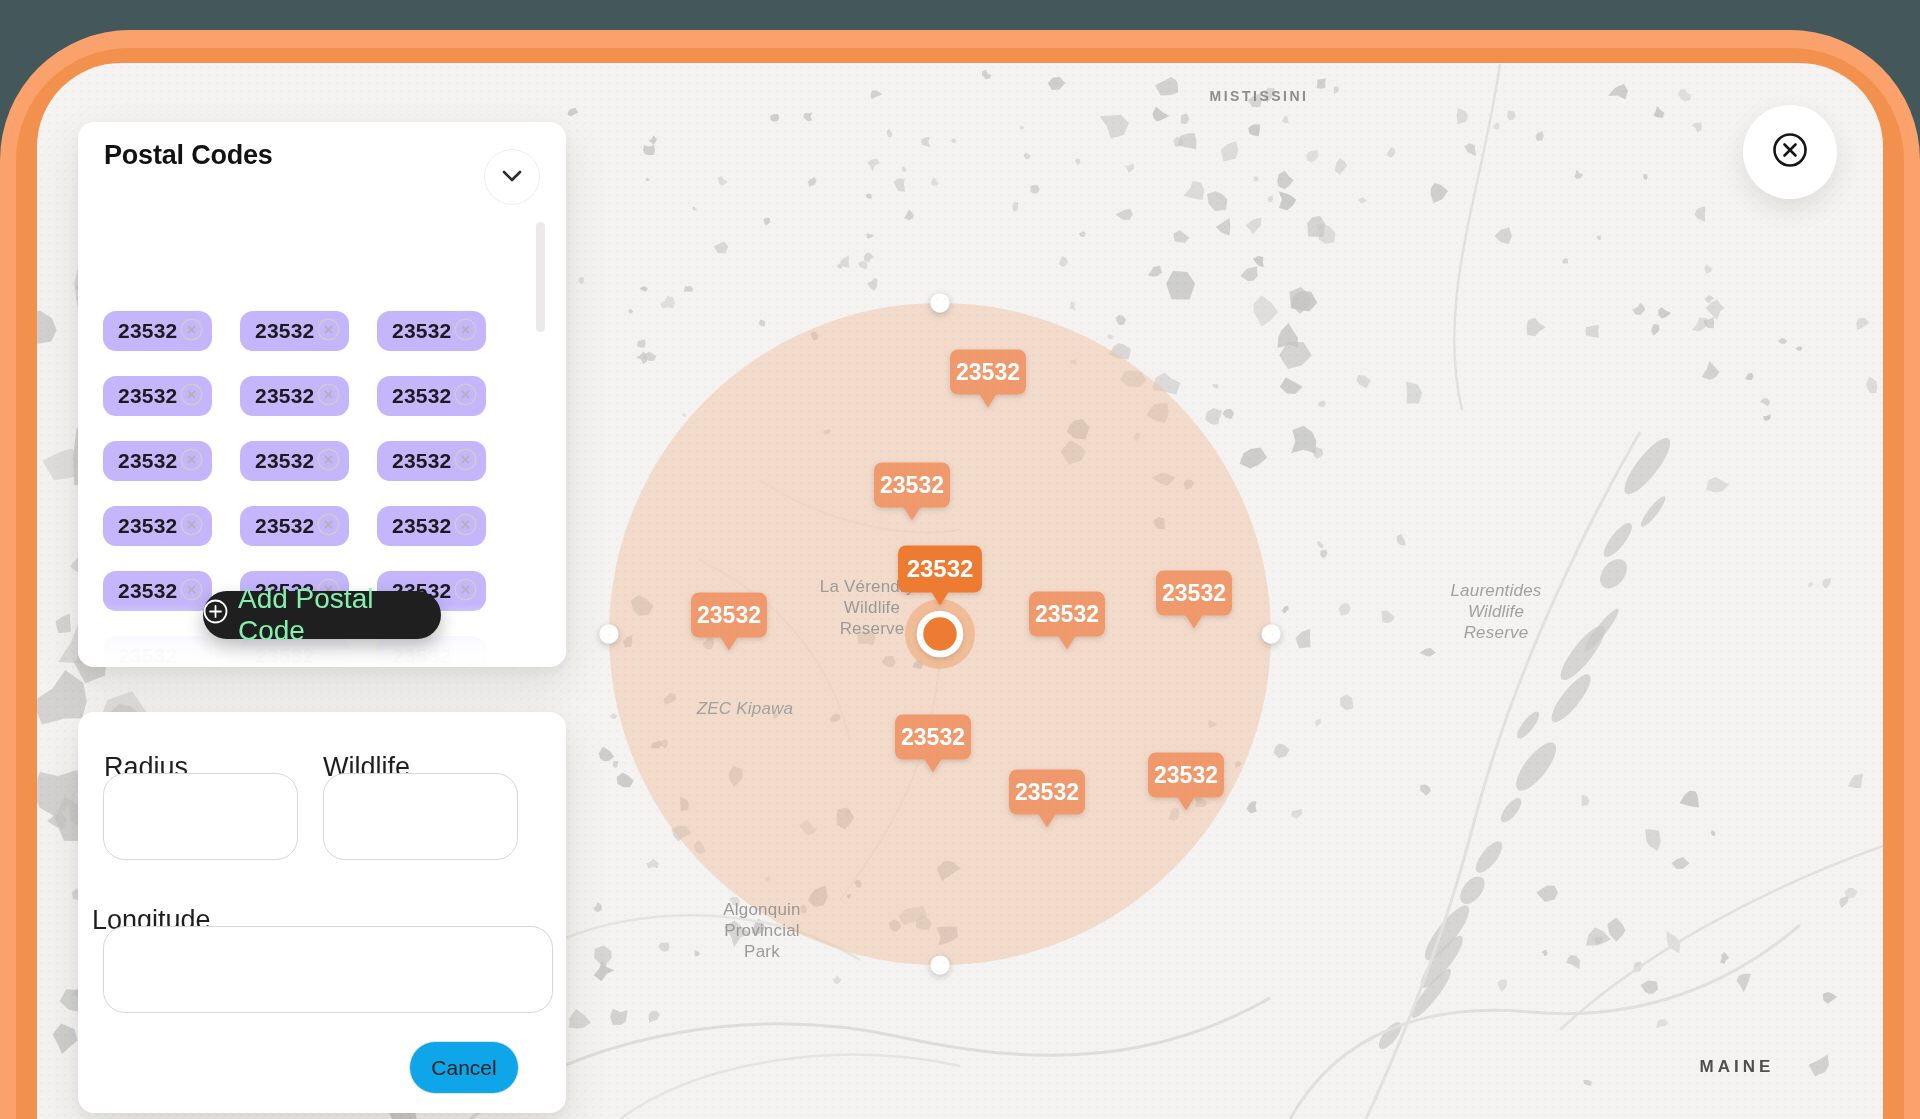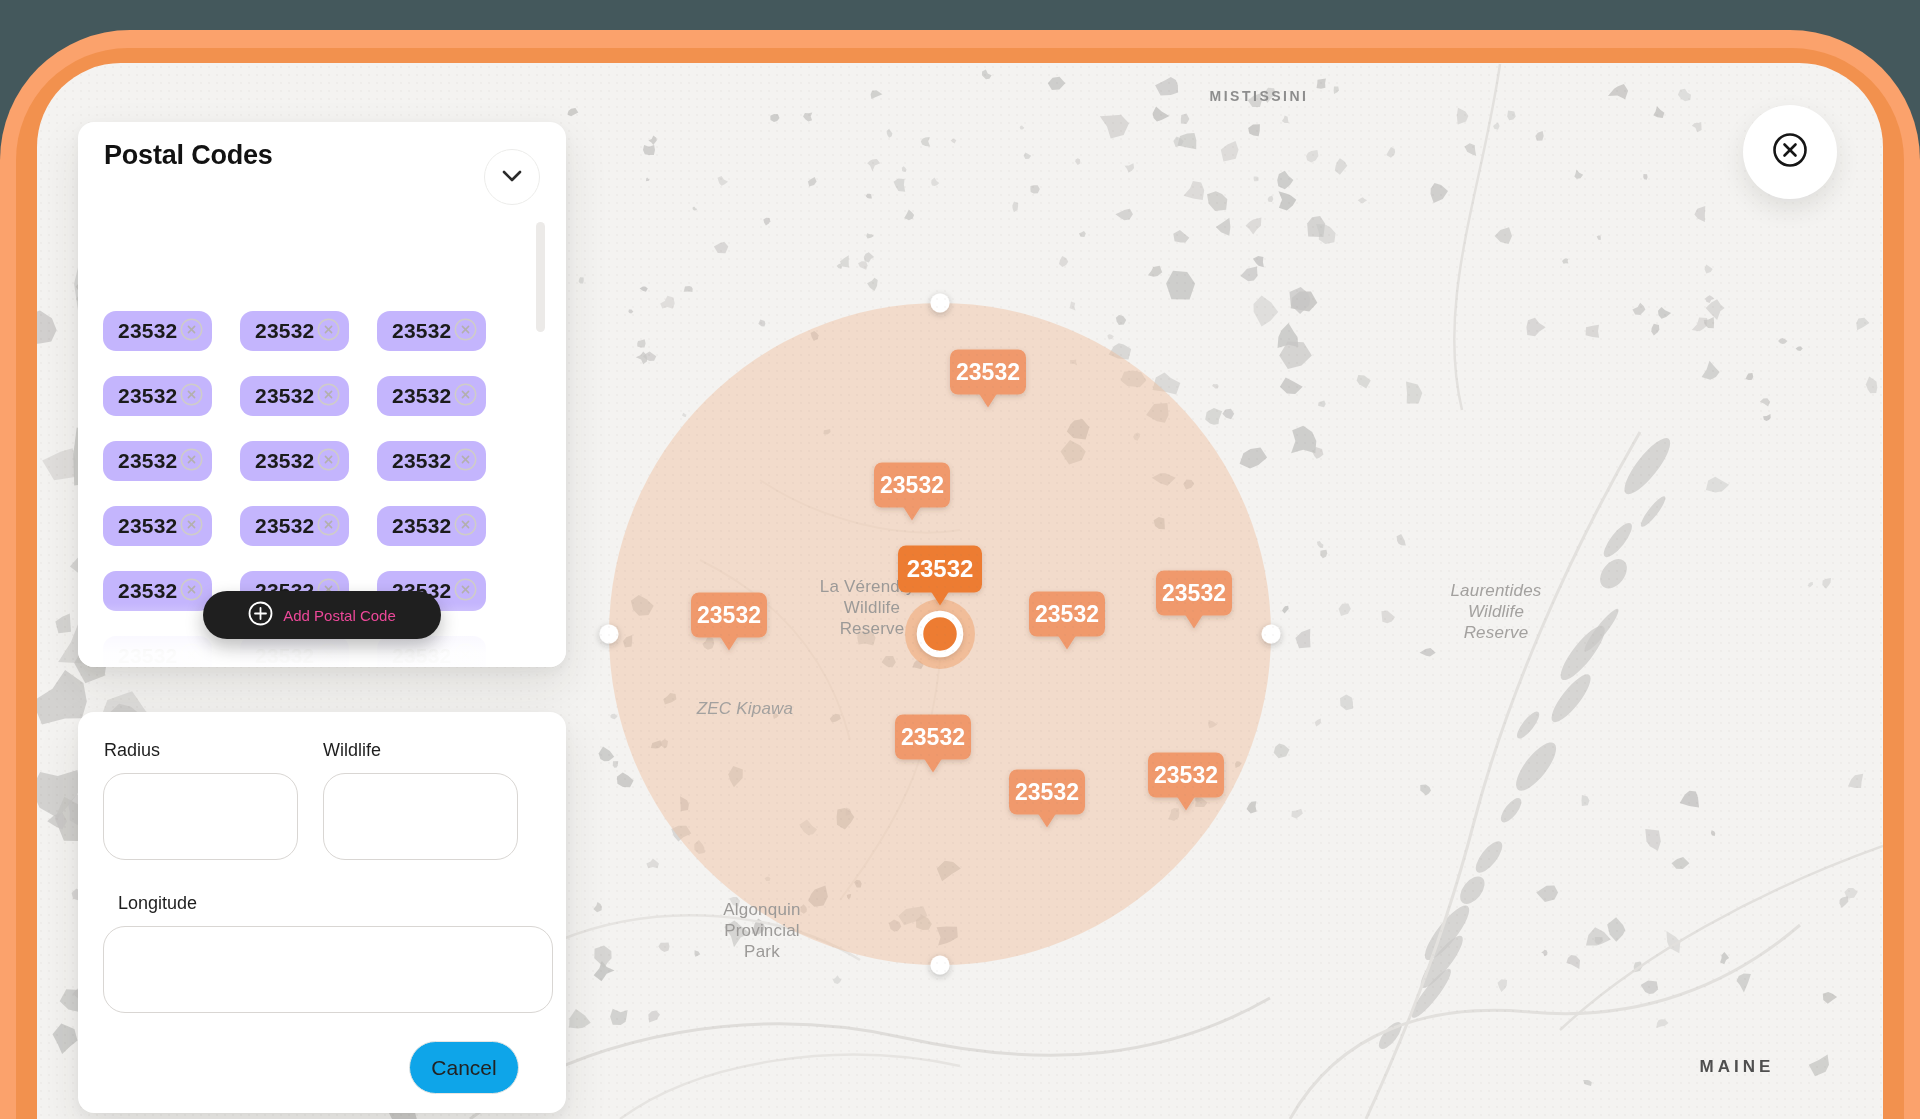--- a/index.html
+++ b/index.html
@@ -44,33 +44,33 @@
     background:#eceae8;border-radius:5px;cursor:grab;}
 
   #chips{position:absolute;left:25px;top:189px;display:grid;
     grid-template-columns:repeat(3,109px);grid-auto-rows:40px;column-gap:28px;row-gap:25px;}
   .chip{background:#c4b5fd;border-radius:13px;display:flex;align-items:center;
     justify-content:space-between;padding:0 9px 0 15px;box-sizing:border-box;cursor:pointer;}
   .chip .c-label{font-size:21px;font-weight:600;color:#1b1b1b;letter-spacing:0.2px;}
   .chip.faded2{opacity:0.22;}
 
   #add-postal-btn{position:absolute;left:125px;top:469px;width:238px;height:48px;z-index:6;
-    background:#1f1f1f;border-radius:24px;color:#ec4899;display:flex;align-items:center;
-    justify-content:center;gap:10px;font-size:15px;font-weight:500;cursor:pointer;
+    background:#1f1f1f;border-radius:24px;color:#86efac;display:flex;align-items:center;
+    justify-content:center;gap:10px;font-size:28px;font-weight:500;cursor:pointer;
     box-shadow:0 8px 18px rgba(20,20,20,0.28);}
   .panel-fade{position:absolute;left:0;right:0;bottom:0;height:64px;z-index:5;pointer-events:none;
     background:linear-gradient(to bottom, rgba(255,255,255,0), rgba(255,255,255,0.92) 78%);}
 
-  .field-label{position:absolute;font-size:18px;color:#1e1e1e;font-weight:400;}
+  .field-label{position:absolute;font-size:27px;color:#1e1e1e;font-weight:400;margin-top:12px;}
   .field-input{position:absolute;box-sizing:border-box;border:1.5px solid #d9d6d3;border-radius:22px;
     background:#fff;font-size:21px;color:#222;padding:0 18px;outline:none;
     font-family:"Liberation Sans",sans-serif;}
   #radius-label{left:26px;top:28px;}  #radius-input{left:25px;top:61px;width:195px;height:87px;}
   #latitude-label{left:245px;top:28px;} #latitude-input{left:245px;top:61px;width:195px;height:87px;}
-  #longitude-label{left:40px;top:181px;} #longitude-input{left:25px;top:214px;width:450px;height:87px;}
+  #longitude-label{left:14px;top:181px;} #longitude-input{left:25px;top:214px;width:450px;height:87px;}
 
   .pill-btn{position:absolute;height:53px;border-radius:27px;display:flex;align-items:center;
     justify-content:center;gap:10px;font-size:21px;cursor:pointer;box-sizing:border-box;}
   #save-btn{left:25px;top:329px;width:282px;background:#1f1f1f;color:#fff;font-weight:500;}
   #cancel-btn{left:331px;top:329px;width:110px;background:#0ea5e9;color:#222;
     border:1.5px solid #e7e5e2;font-weight:400;}
 
   #close-btn{left:1743px;top:105px;width:94px;height:94px;border:none;z-index:12;
     box-shadow:0 10px 24px rgba(40,35,30,0.10);}
 </style>

